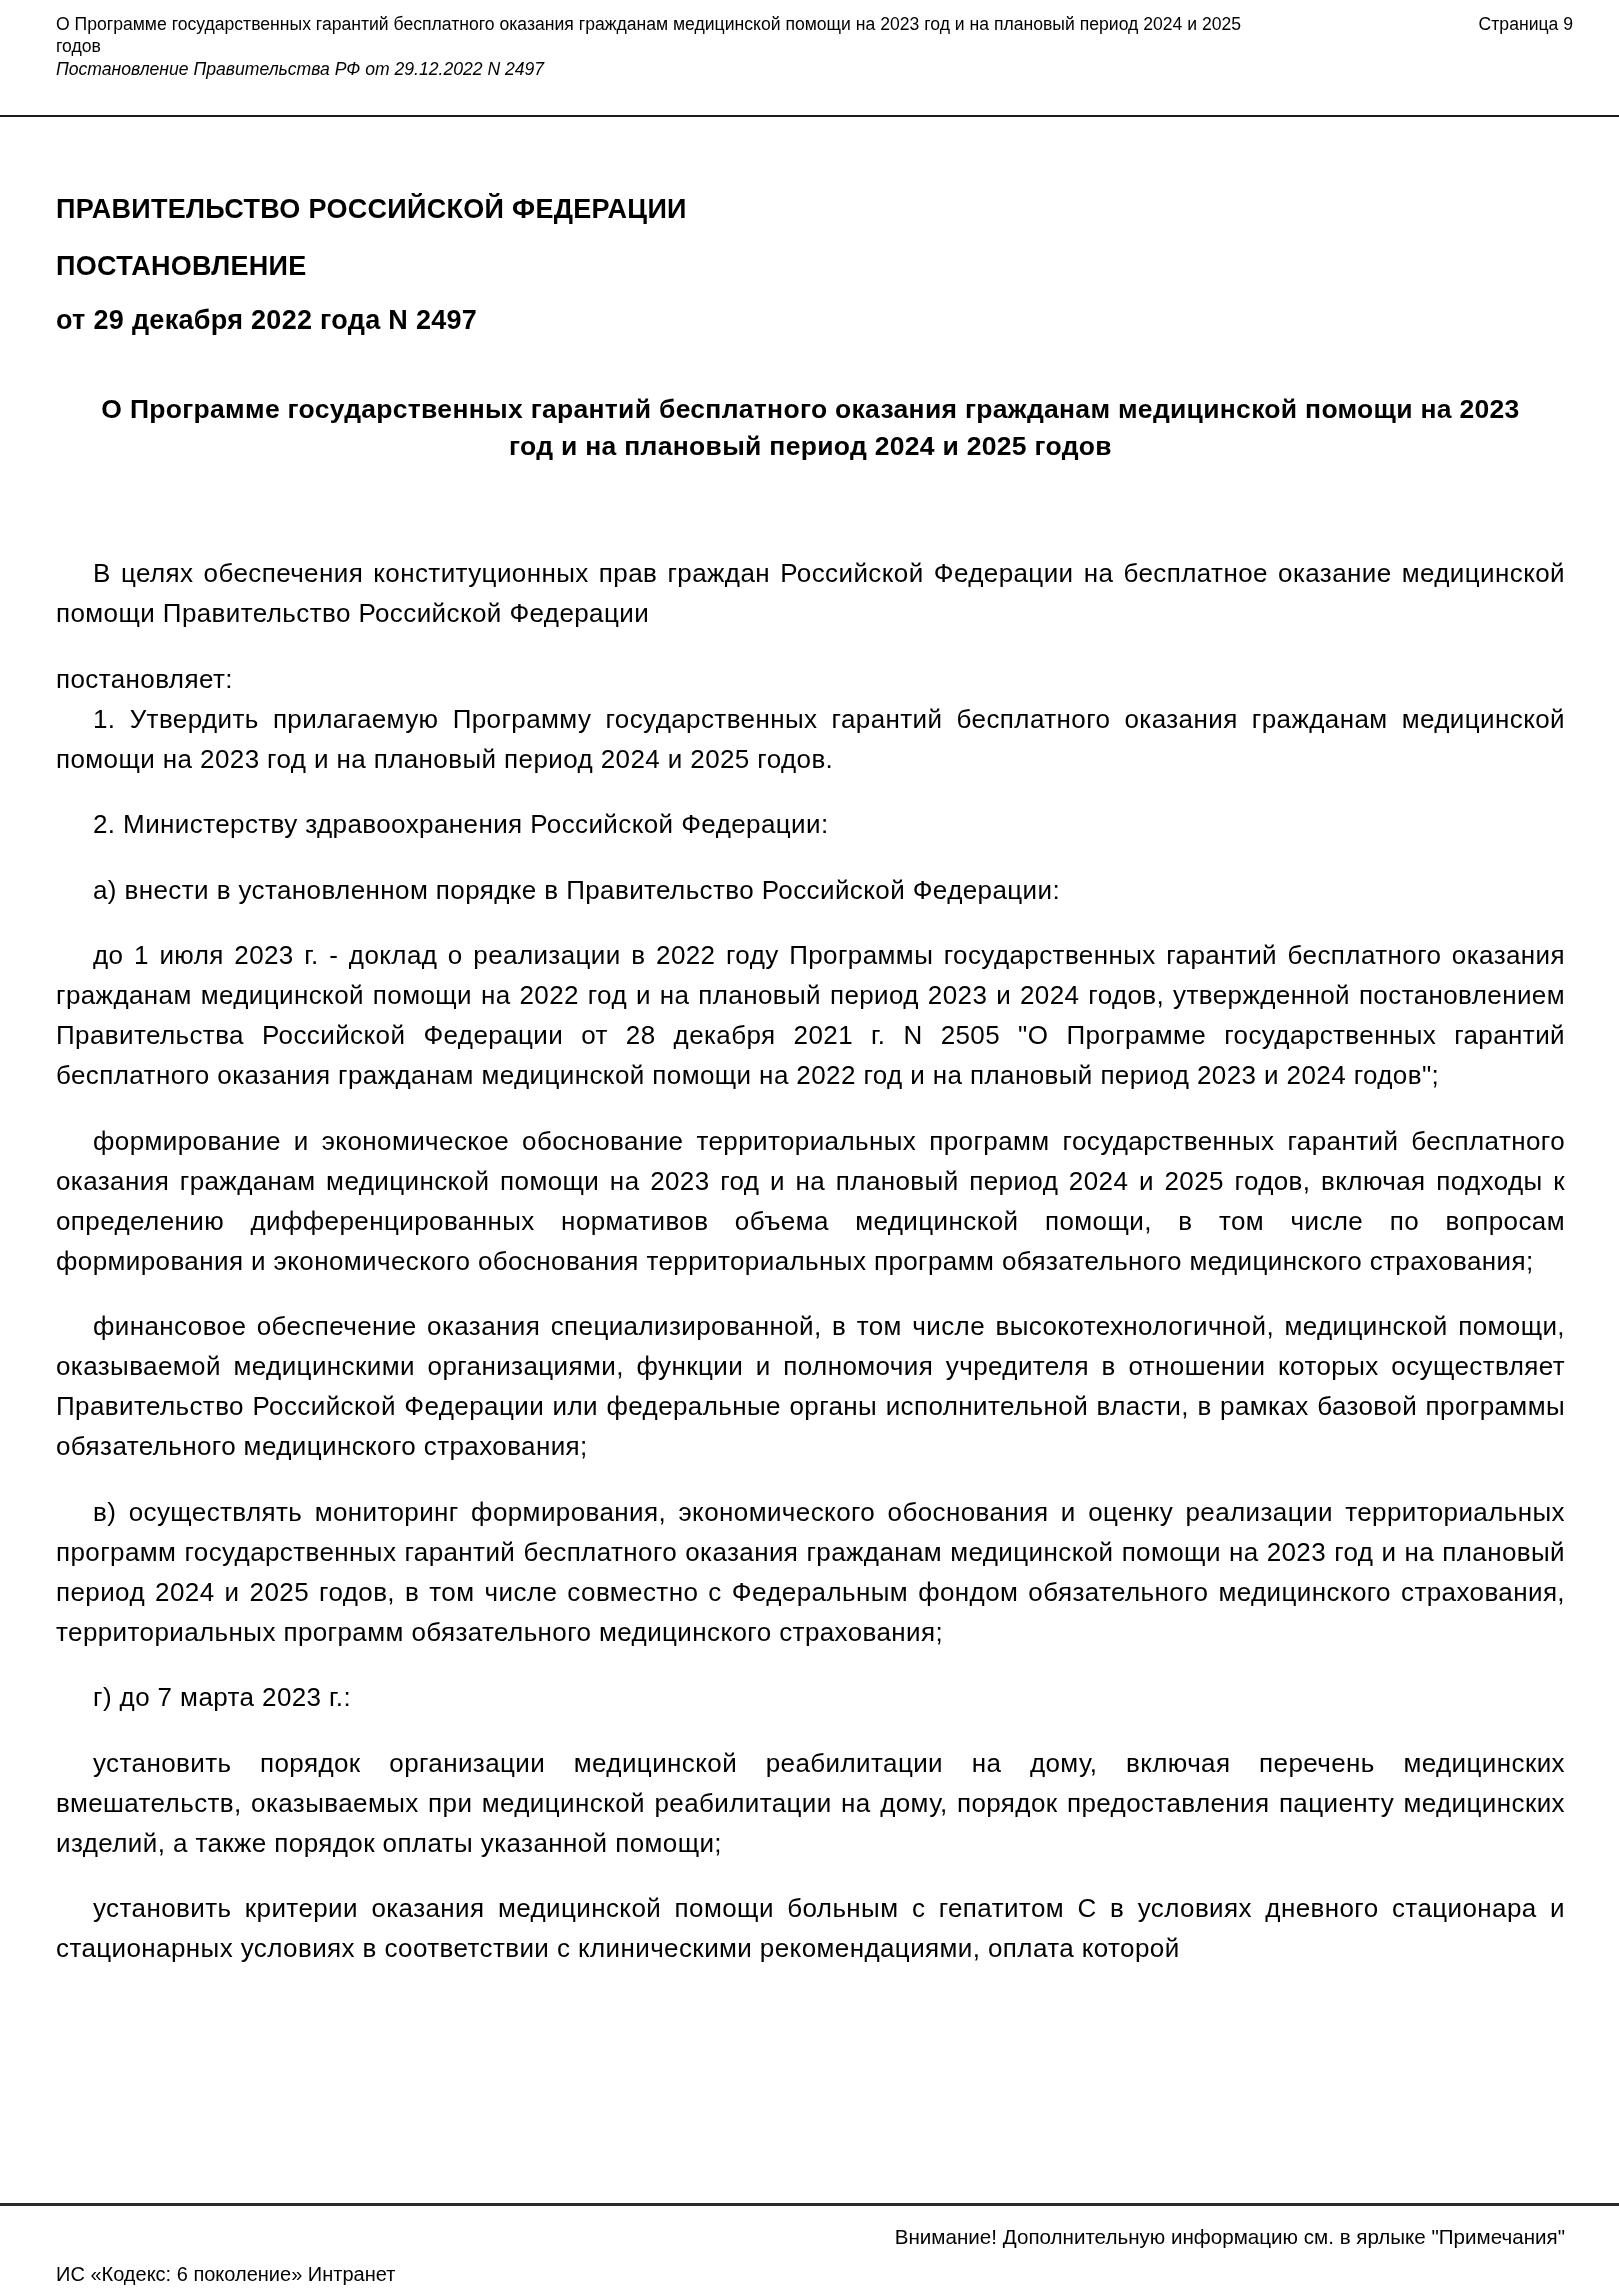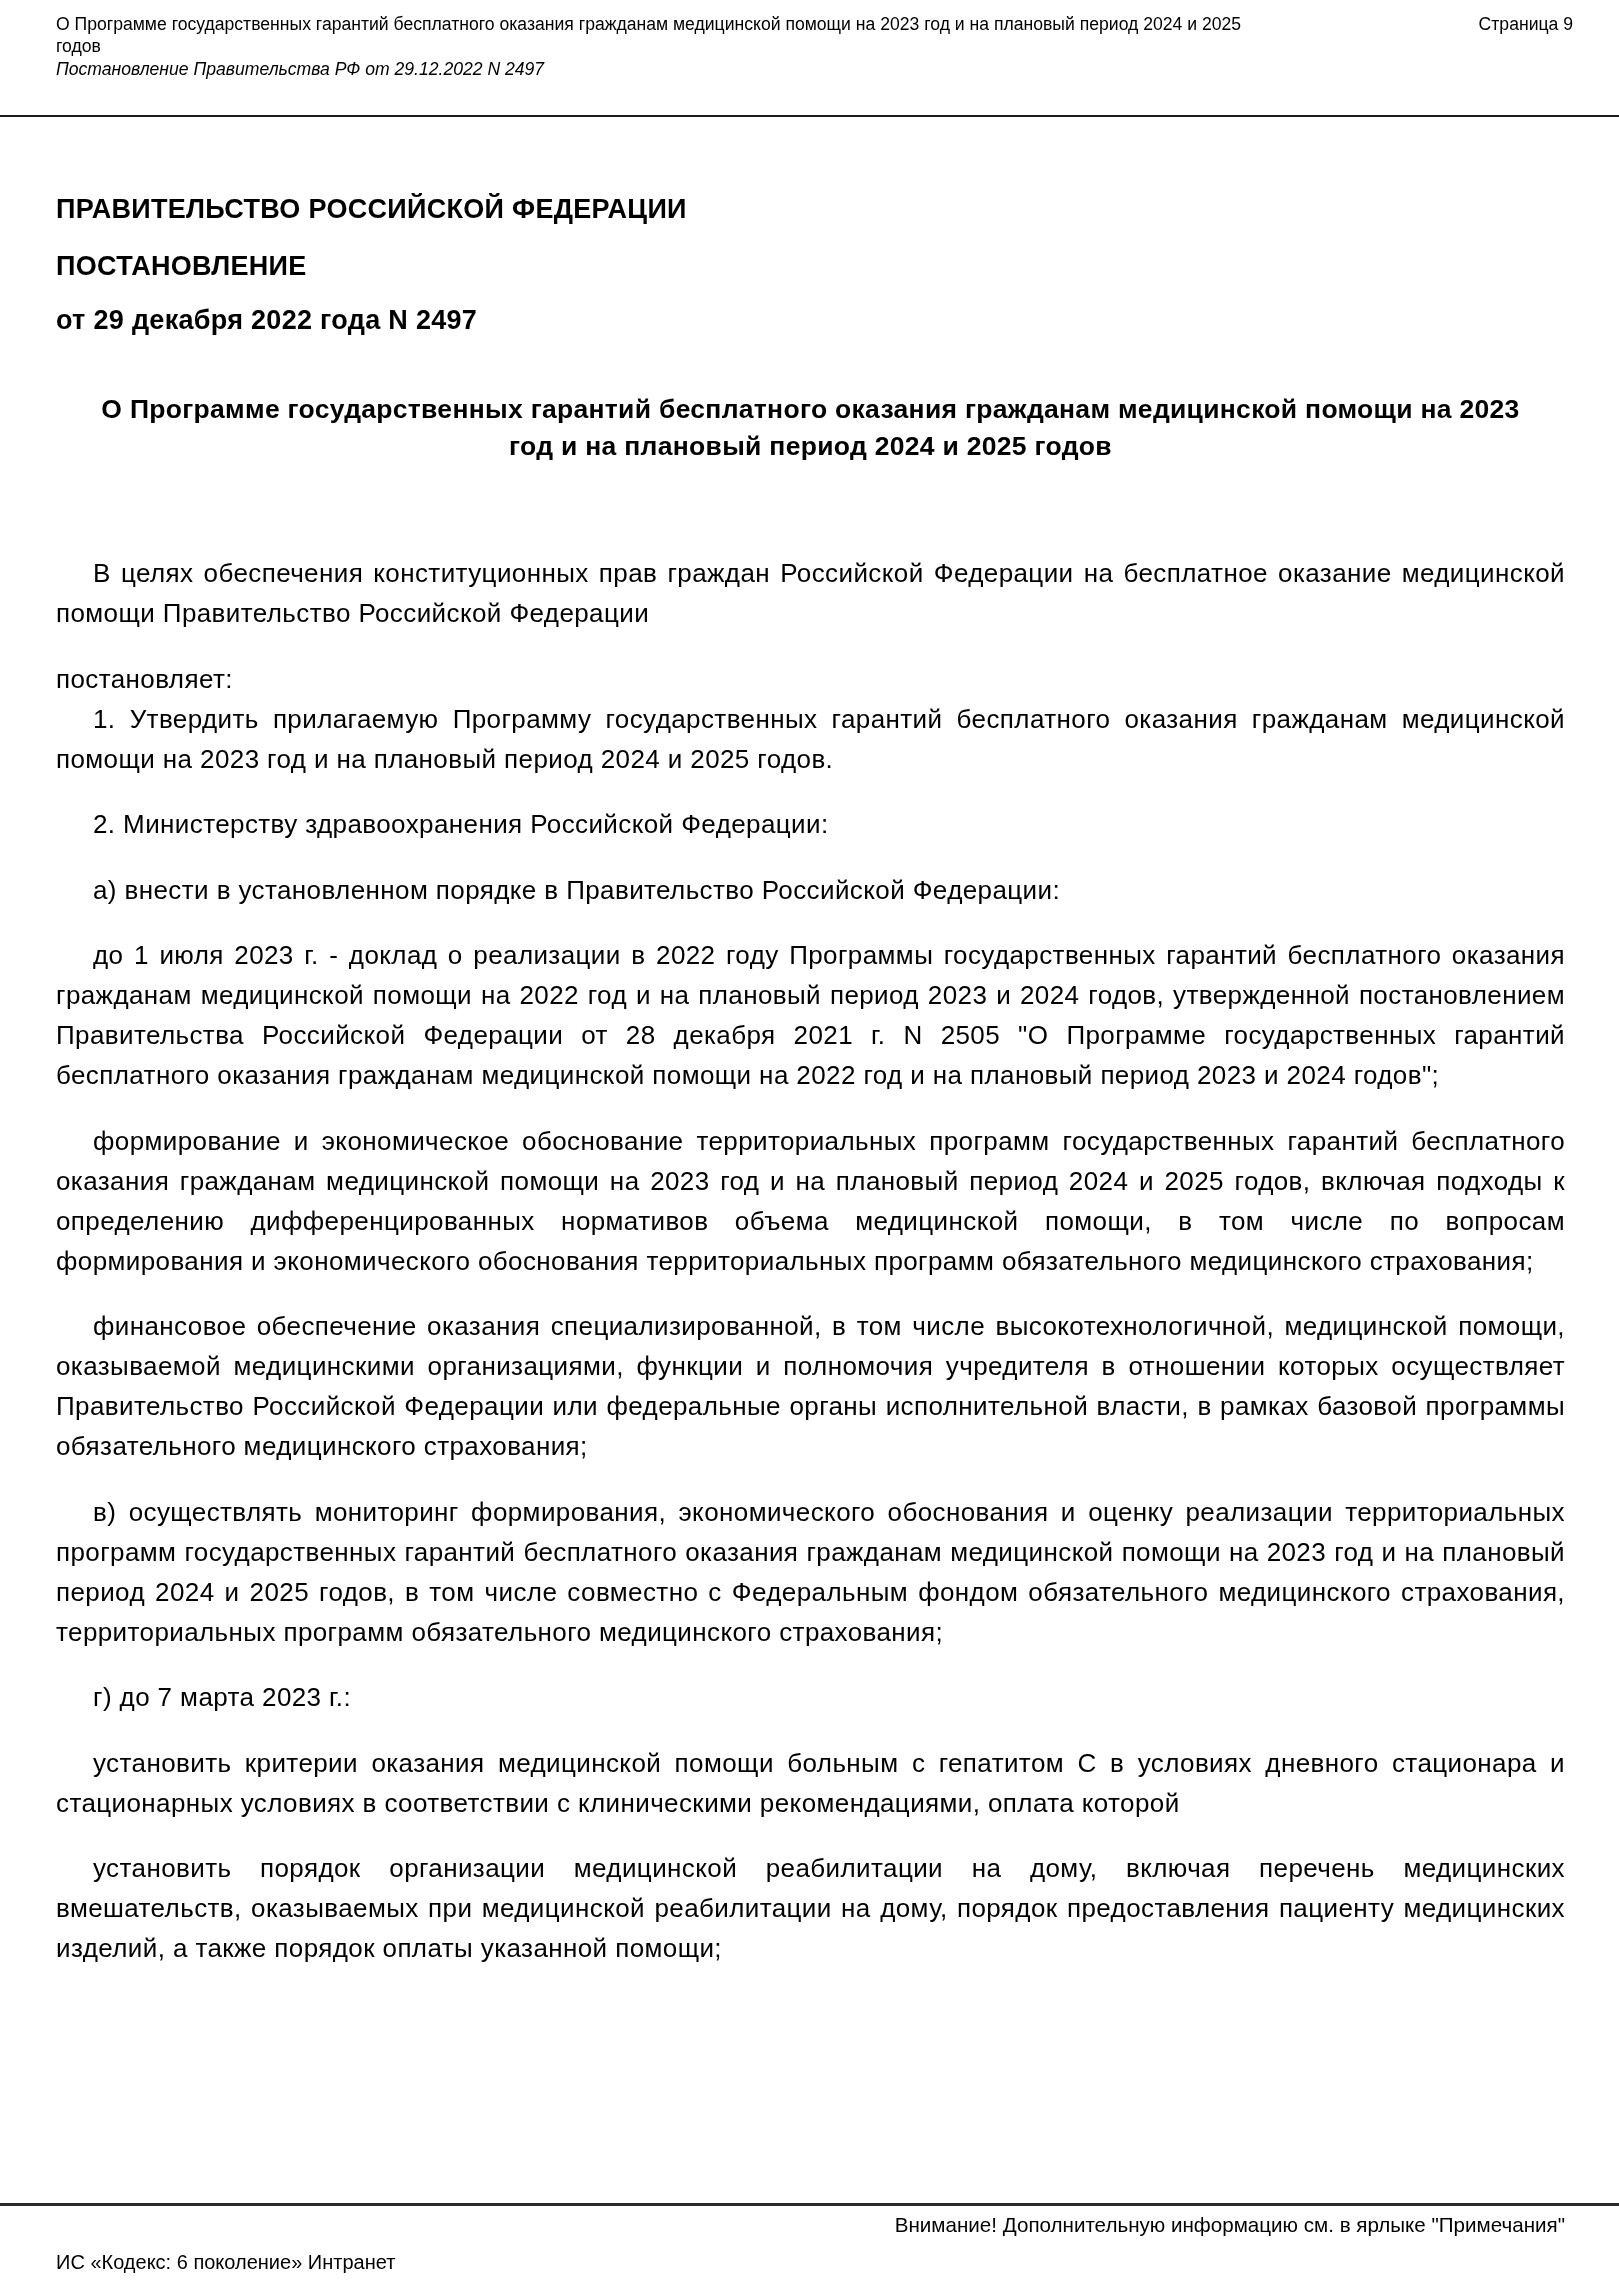--- a/index.html
+++ b/index.html
@@ -53,21 +53,21 @@
   .para:first-child { margin-top:0; }
   .para.no-indent { text-indent:0; }
   .para.tight { margin-top:0; }
 
   
   .footer {
     position:absolute; top:2203px; left:0; width:100%;
     border-top:3.9px solid #2a2a2a;
   }
   .footer-notice {
-    margin-top:7px; padding:0 54px;
+    margin-top:19px; padding:0 54px;
     text-align:right; font-size:20.6px; line-height:23.5px;
   }
   .footer-system {
     margin-top:14px; padding:0 56px;
     text-align:left; font-size:20px; line-height:23.5px;
   }
 </style>
 </head>
 <body>
 
@@ -89,22 +89,22 @@
       <p class="para">В целях обеспечения конституционных прав граждан Российской Федерации на бесплатное оказание медицинской помощи Правительство Российской Федерации</p>
       <p class="para no-indent">постановляет:</p>
       <p class="para tight">1. Утвердить прилагаемую Программу государственных гарантий бесплатного оказания гражданам медицинской помощи на 2023 год и на плановый период 2024 и 2025 годов.</p>
       <p class="para">2. Министерству здравоохранения Российской Федерации:</p>
       <p class="para">а) внести в установленном порядке в Правительство Российской Федерации:</p>
       <p class="para">до 1 июля 2023 г. - доклад о реализации в 2022 году Программы государственных гарантий бесплатного оказания гражданам медицинской помощи на 2022 год и на плановый период 2023 и 2024 годов, утвержденной постановлением Правительства Российской Федерации от 28 декабря 2021 г. N 2505 "О Программе государственных гарантий бесплатного оказания гражданам медицинской помощи на 2022 год и на плановый период 2023 и 2024 годов";</p>
       <p class="para">формирование и экономическое обоснование территориальных программ государственных гарантий бесплатного оказания гражданам медицинской помощи на 2023 год и на плановый период 2024 и 2025 годов, включая подходы к определению дифференцированных нормативов объема медицинской помощи, в том числе по вопросам формирования и экономического обоснования территориальных программ обязательного медицинского страхования;</p>
       <p class="para">финансовое обеспечение оказания специализированной, в том числе высокотехнологичной, медицинской помощи, оказываемой медицинскими организациями, функции и полномочия учредителя в отношении которых осуществляет Правительство Российской Федерации или федеральные органы исполнительной власти, в рамках базовой программы обязательного медицинского страхования;</p>
       <p class="para">в) осуществлять мониторинг формирования, экономического обоснования и оценку реализации территориальных программ государственных гарантий бесплатного оказания гражданам медицинской помощи на 2023 год и на плановый период 2024 и 2025 годов, в том числе совместно с Федеральным фондом обязательного медицинского страхования, территориальных программ обязательного медицинского страхования;</p>
       <p class="para">г) до 7 марта 2023 г.:</p>
+      <p class="para">установить порядок организации медицинской реабилитации на дому, включая перечень медицинских вмешательств, оказываемых при медицинской реабилитации на дому, порядок предоставления пациенту медицинских изделий, а также порядок оплаты указанной помощи;</p>
       <p class="para">установить критерии оказания медицинской помощи больным с гепатитом С в условиях дневного стационара и стационарных условиях в соответствии с клиническими рекомендациями, оплата которой</p>
-      <p class="para">установить порядок организации медицинской реабилитации на дому, включая перечень медицинских вмешательств, оказываемых при медицинской реабилитации на дому, порядок предоставления пациенту медицинских изделий, а также порядок оплаты указанной помощи;</p>
     </div>
 </div>
 
 <div class="footer">
   <div class="footer-notice">Внимание! Дополнительную информацию см. в ярлыке "Примечания"</div>
   <div class="footer-system">ИС «Кодекс: 6 поколение» Интранет</div>
 </div>
 
 
 </body></html>

